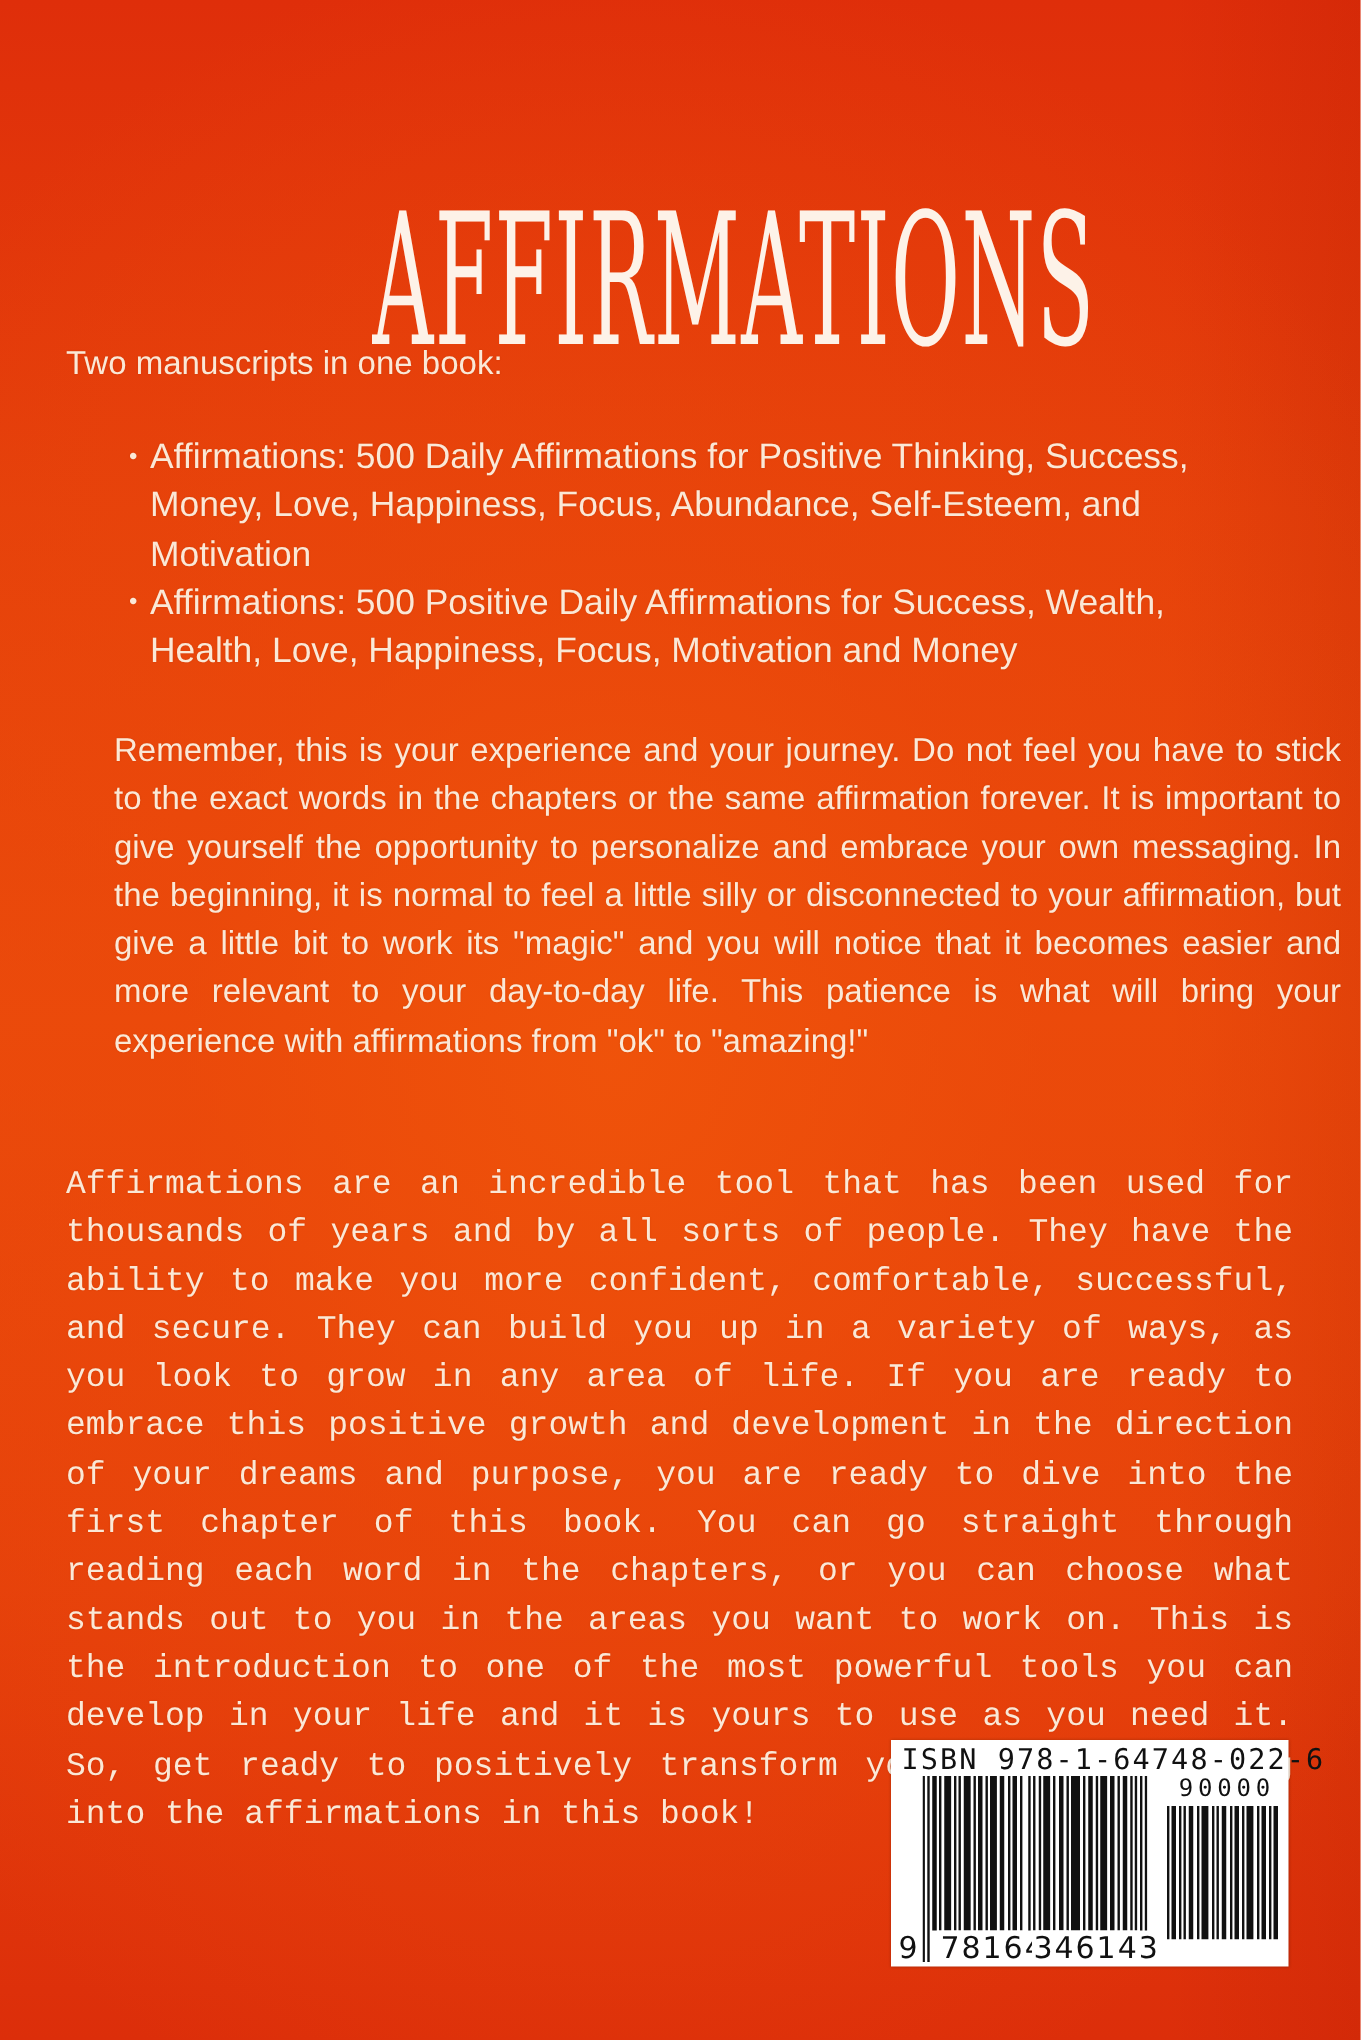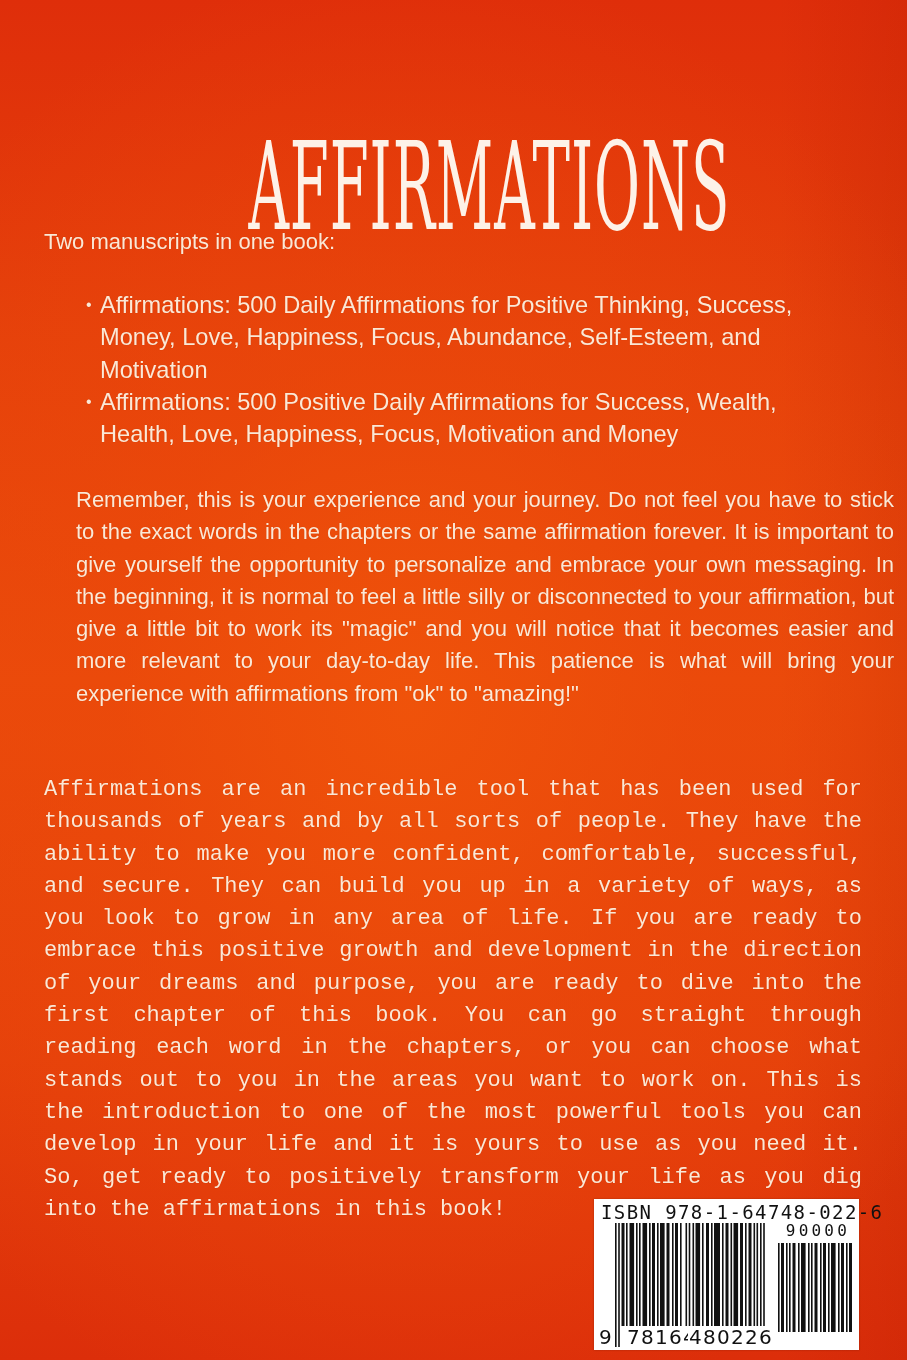--- a/index.html
+++ b/index.html
@@ -82,21 +82,20 @@
     .para2 { top: 774px; font-family: Liberation Mono, monospace; }
 
     .barcode-box {
       position: absolute;
       left: 594px;
       top: 1160px;
       width: 265px;
       height: 151px;
       background: #ffffff;
       box-shadow: 0 0 2px rgba(0,0,0,0.25);
-      margin-top: 39px;
     }
     .isbn-text {
       position: absolute;
       left: 7px;
       top: 2px;
       font-family: "DejaVu Sans Mono", "Liberation Mono", monospace;
       font-size: 19px;
       letter-spacing: 1.4px;
       color: #111;
       white-space: nowrap;
@@ -228,16 +227,16 @@
         <rect x="53" y="0" width="4.6" height="89"></rect>
         <rect x="60" y="0" width="1.6" height="89"></rect>
         <rect x="63" y="0" width="3" height="89"></rect>
         <rect x="68" y="0" width="1.6" height="89"></rect>
         <rect x="71" y="0" width="3" height="89"></rect>
       </g>
     </svg>
 
     <span class="ean-first ean-digit-group">9</span>
     <span class="ean-left ean-digit-group">781647</span>
-    <span class="ean-right ean-digit-group">480226</span>
+    <span class="ean-right ean-digit-group">346143</span>
   </div>
 
 </div>
 
 </body></html>

